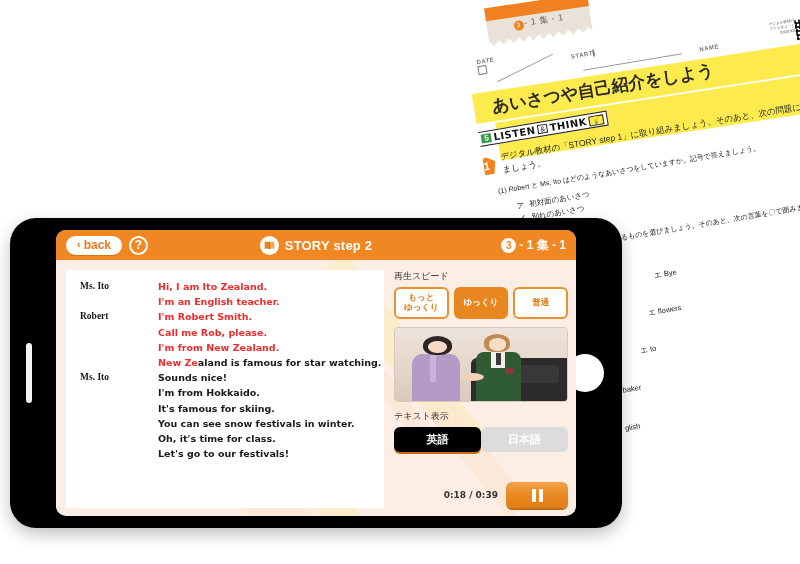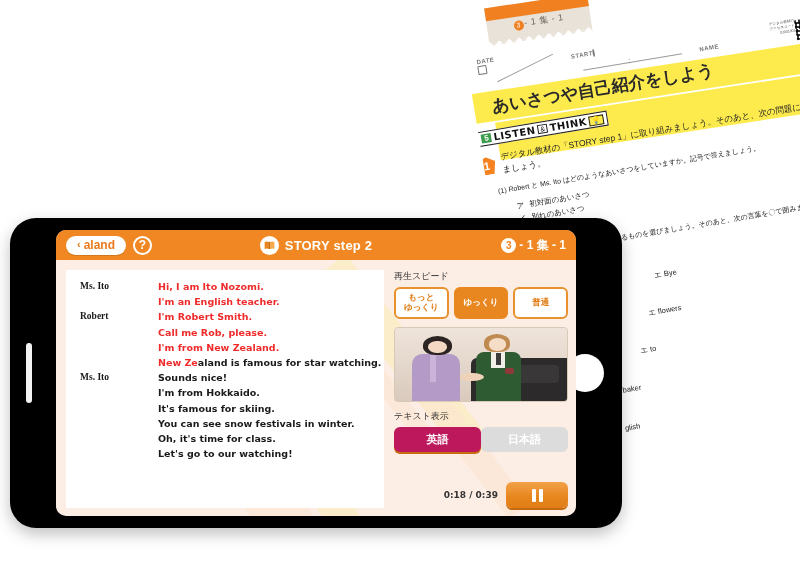--- a/index.html
+++ b/index.html
@@ -230,21 +230,21 @@
   .t-b-tie { position:absolute; left:58.5%; top:35%; width:3%; height:16%; background:#3b3b3b; }
   .t-crest { position:absolute; left:64%; top:56%; width:5%; height:8%; background:#8e3a3a; border-radius:2px; }
   .t-hands { position:absolute; left:38%; top:62%; width:14%; height:11%; background:#f0d2b8; border-radius:50%; }
 
   .textdisp { margin-top:8px; }
   .td-row { display:flex; gap:0; }
   .td-btn {
     flex:1; text-align:center; font-size:11px; font-weight:bold; padding:5px 0;
     border-radius:6px; cursor:pointer; font-family:"DejaVu Sans", sans-serif;
   }
-  .td-btn.active { background:#be185d; color:#fff; box-shadow:0 2px 0 #c96d12; }
+  .td-btn.active { background:#000000; color:#fff; box-shadow:0 2px 0 #c96d12; }
   .td-btn.inactive { background:#dcdcdc; color:#fff; }
 
   .playrow { margin-top:auto; display:flex; align-items:center; justify-content:flex-end; gap:8px; padding-top:8px; }
   .time { font-size:9px; font-weight:bold; color:#333; font-family:"DejaVu Sans", sans-serif; }
   .pause-btn {
     width:62px; height:26px; border-radius:6px; cursor:pointer;
     background:linear-gradient(180deg,#f2a24a 0%, #e8871f 55%, #e07d14 100%);
     box-shadow:0 2px 0 #c46a10;
     display:flex; align-items:center; justify-content:center; gap:3px;
   }
@@ -349,21 +349,21 @@
         <i class="d1"></i>
           <i class="d2 y"></i>
           <i class="d3"></i>
           <i class="d4 y"></i>
           <i class="d5"></i>
       </div>
 
       <div class="topbar">
         <div class="back-btn">
           <span class="back-chev">‹</span>
-          <span>aland</span>
+          <span>back</span>
         </div>
         <div class="help-btn">?</div>
 
         <div class="title-wrap">
           <span class="book-icon">
             <svg width="13" height="13" viewBox="0 0 24 24" aria-hidden="true">
               <path d="M3 5.5c2.6-1.4 5.4-1.4 8 0v13c-2.6-1.4-5.4-1.4-8 0v-13z" fill="#e8871f"></path>
               <path d="M21 5.5c-2.6-1.4-5.4-1.4-8 0v13c2.6-1.4 5.4-1.4 8 0v-13z" fill="#f5a94a"></path>
               <path d="M11 5.2h2v13.4h-2z" fill="#c96d12"></path>
             </svg>
@@ -377,21 +377,21 @@
         </div>
       </div>
 
       <div class="body">
 
         <div class="dialogue">
 
           <div class="d-row">
             <div class="d-spk">Ms. Ito</div>
             <div class="d-lines">
-              <div class="d-line hl">Hi, I am Ito Nozomi.</div>
+              <div class="d-line hl">Hi, I am Ito Zealand.</div>
               <div class="d-line hl">I'm an English teacher.</div>
             </div>
           </div>
 
           <div class="d-row">
             <div class="d-spk">Robert</div>
             <div class="d-lines">
               <div class="d-line hl">I'm Robert Smith.</div>
               <div class="d-line hl">Call me Rob, please.</div>
               <div class="d-line hl">I'm from New Zealand.</div>
@@ -400,21 +400,21 @@
           </div>
 
           <div class="d-row">
             <div class="d-spk">Ms. Ito</div>
             <div class="d-lines">
               <div class="d-line">Sounds nice!</div>
               <div class="d-line">I'm from Hokkaido.</div>
               <div class="d-line">It's famous for skiing.</div>
               <div class="d-line">You can see snow festivals in winter.</div>
               <div class="d-line">Oh, it's time for class.</div>
-              <div class="d-line">Let's go to our watching!</div>
+              <div class="d-line">Let's go to our festivals!</div>
             </div>
           </div>
 
         </div>
 
         <div class="rightpane">
 
           <div class="pane-label">再生スピード</div>
           <div class="speed-row">
             <div class="sp-btn">

